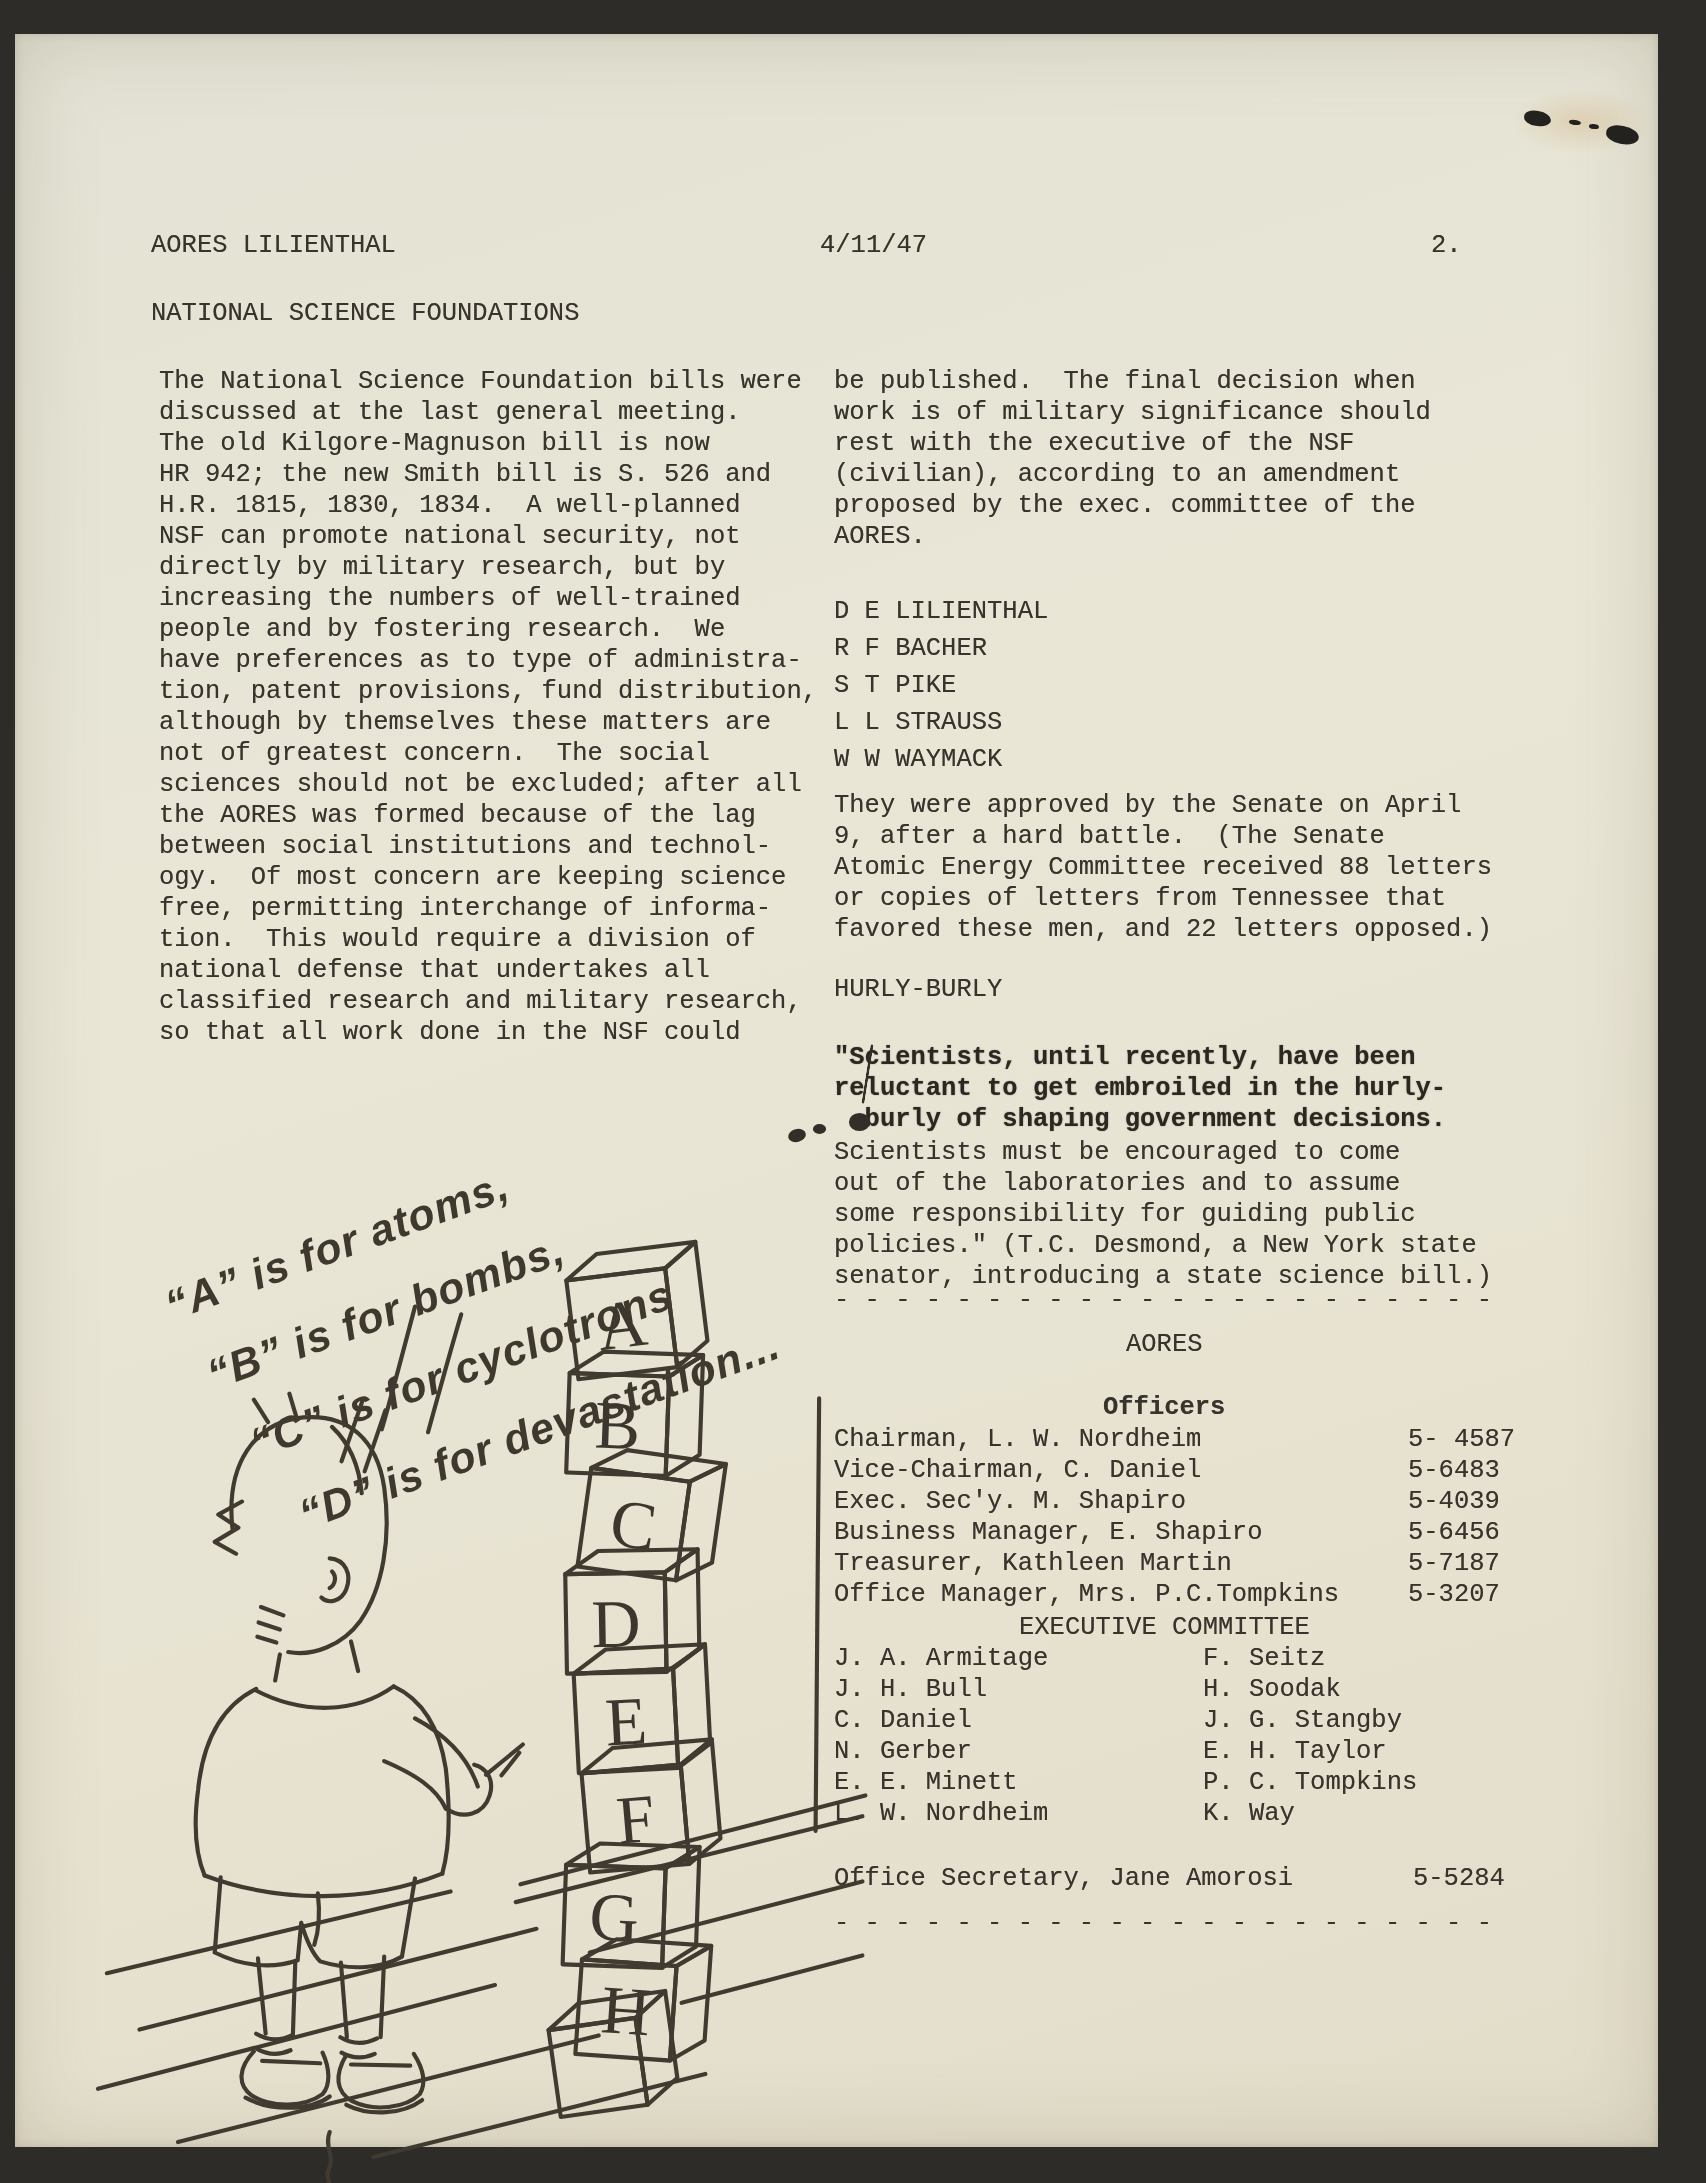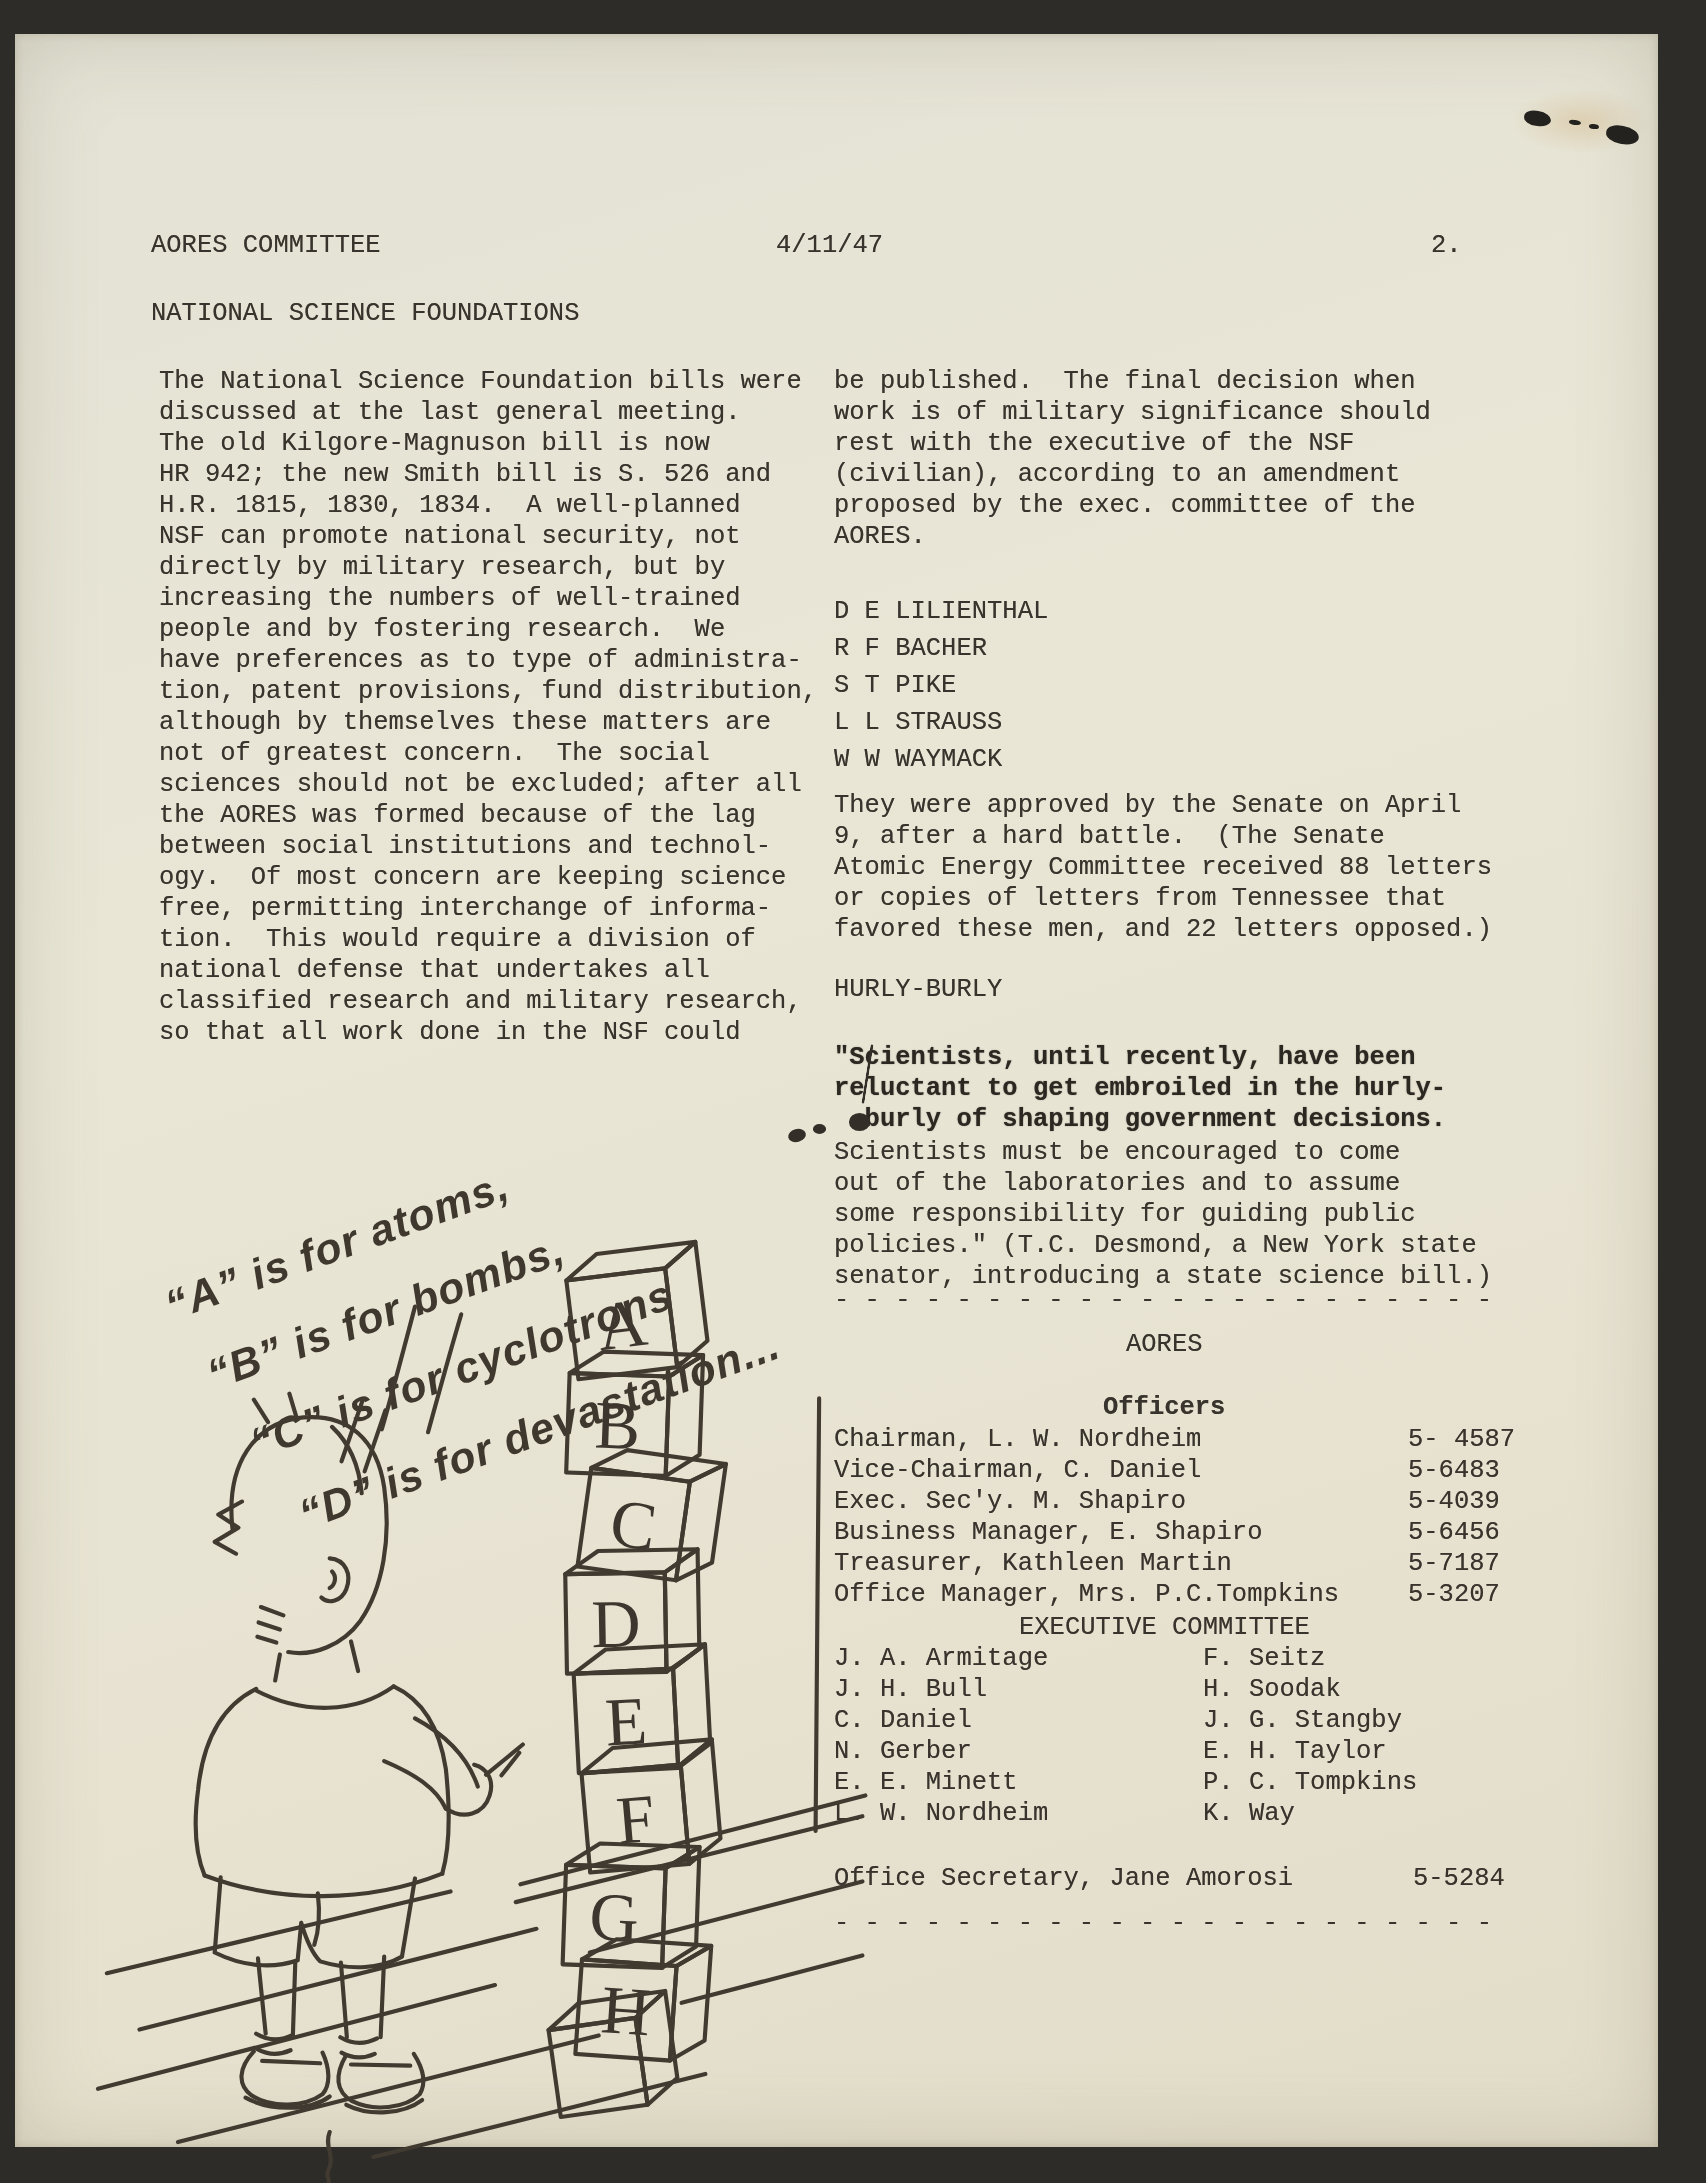--- a/index.html
+++ b/index.html
@@ -35,22 +35,22 @@
 
 <div class="stage">
   <div class="paper"></div>
 
   <div class="tearhalo" style="left:1511px;top:89px;width:142px;height:65px;"></div>
   <div class="tear" style="left:1524px;top:111px;width:27px;height:15.4px;transform:rotate(8deg);"></div>
   <div class="tear" style="left:1569px;top:120px;width:12px;height:5.3px;transform:rotate(6deg);"></div>
   <div class="tear" style="left:1589px;top:124px;width:9.5px;height:4.7px;transform:rotate(6deg);"></div>
   <div class="tear" style="left:1606px;top:126px;width:33px;height:18px;transform:rotate(10deg);"></div>
 
-  <div class="tw" style="left:151px;top:230px;">AORES COMMITTEE</div>
-  <div class="tw" style="left:776px;top:230px;text-align:center;">4/11/47</div>
+  <div class="tw" style="left:151px;top:230px;">AORES LILIENTHAL</div>
+  <div class="tw" style="left:820px;top:230px;text-align:center;">4/11/47</div>
   <div class="tw" style="left:1431px;top:230px;">2.</div>
 
   <div class="tw" style="left:151px;top:298px;">NATIONAL SCIENCE FOUNDATIONS</div>
   <div class="tw" style="left:151px;top:366px;margin-left:8px;">The National Science Foundation bills were
 discussed at the last general meeting.
 The old Kilgore-Magnuson bill is now
 HR 942; the new Smith bill is S. 526 and
 H.R. 1815, 1830, 1834.  A well-planned
 NSF can promote national security, not
 directly by military research, but by

